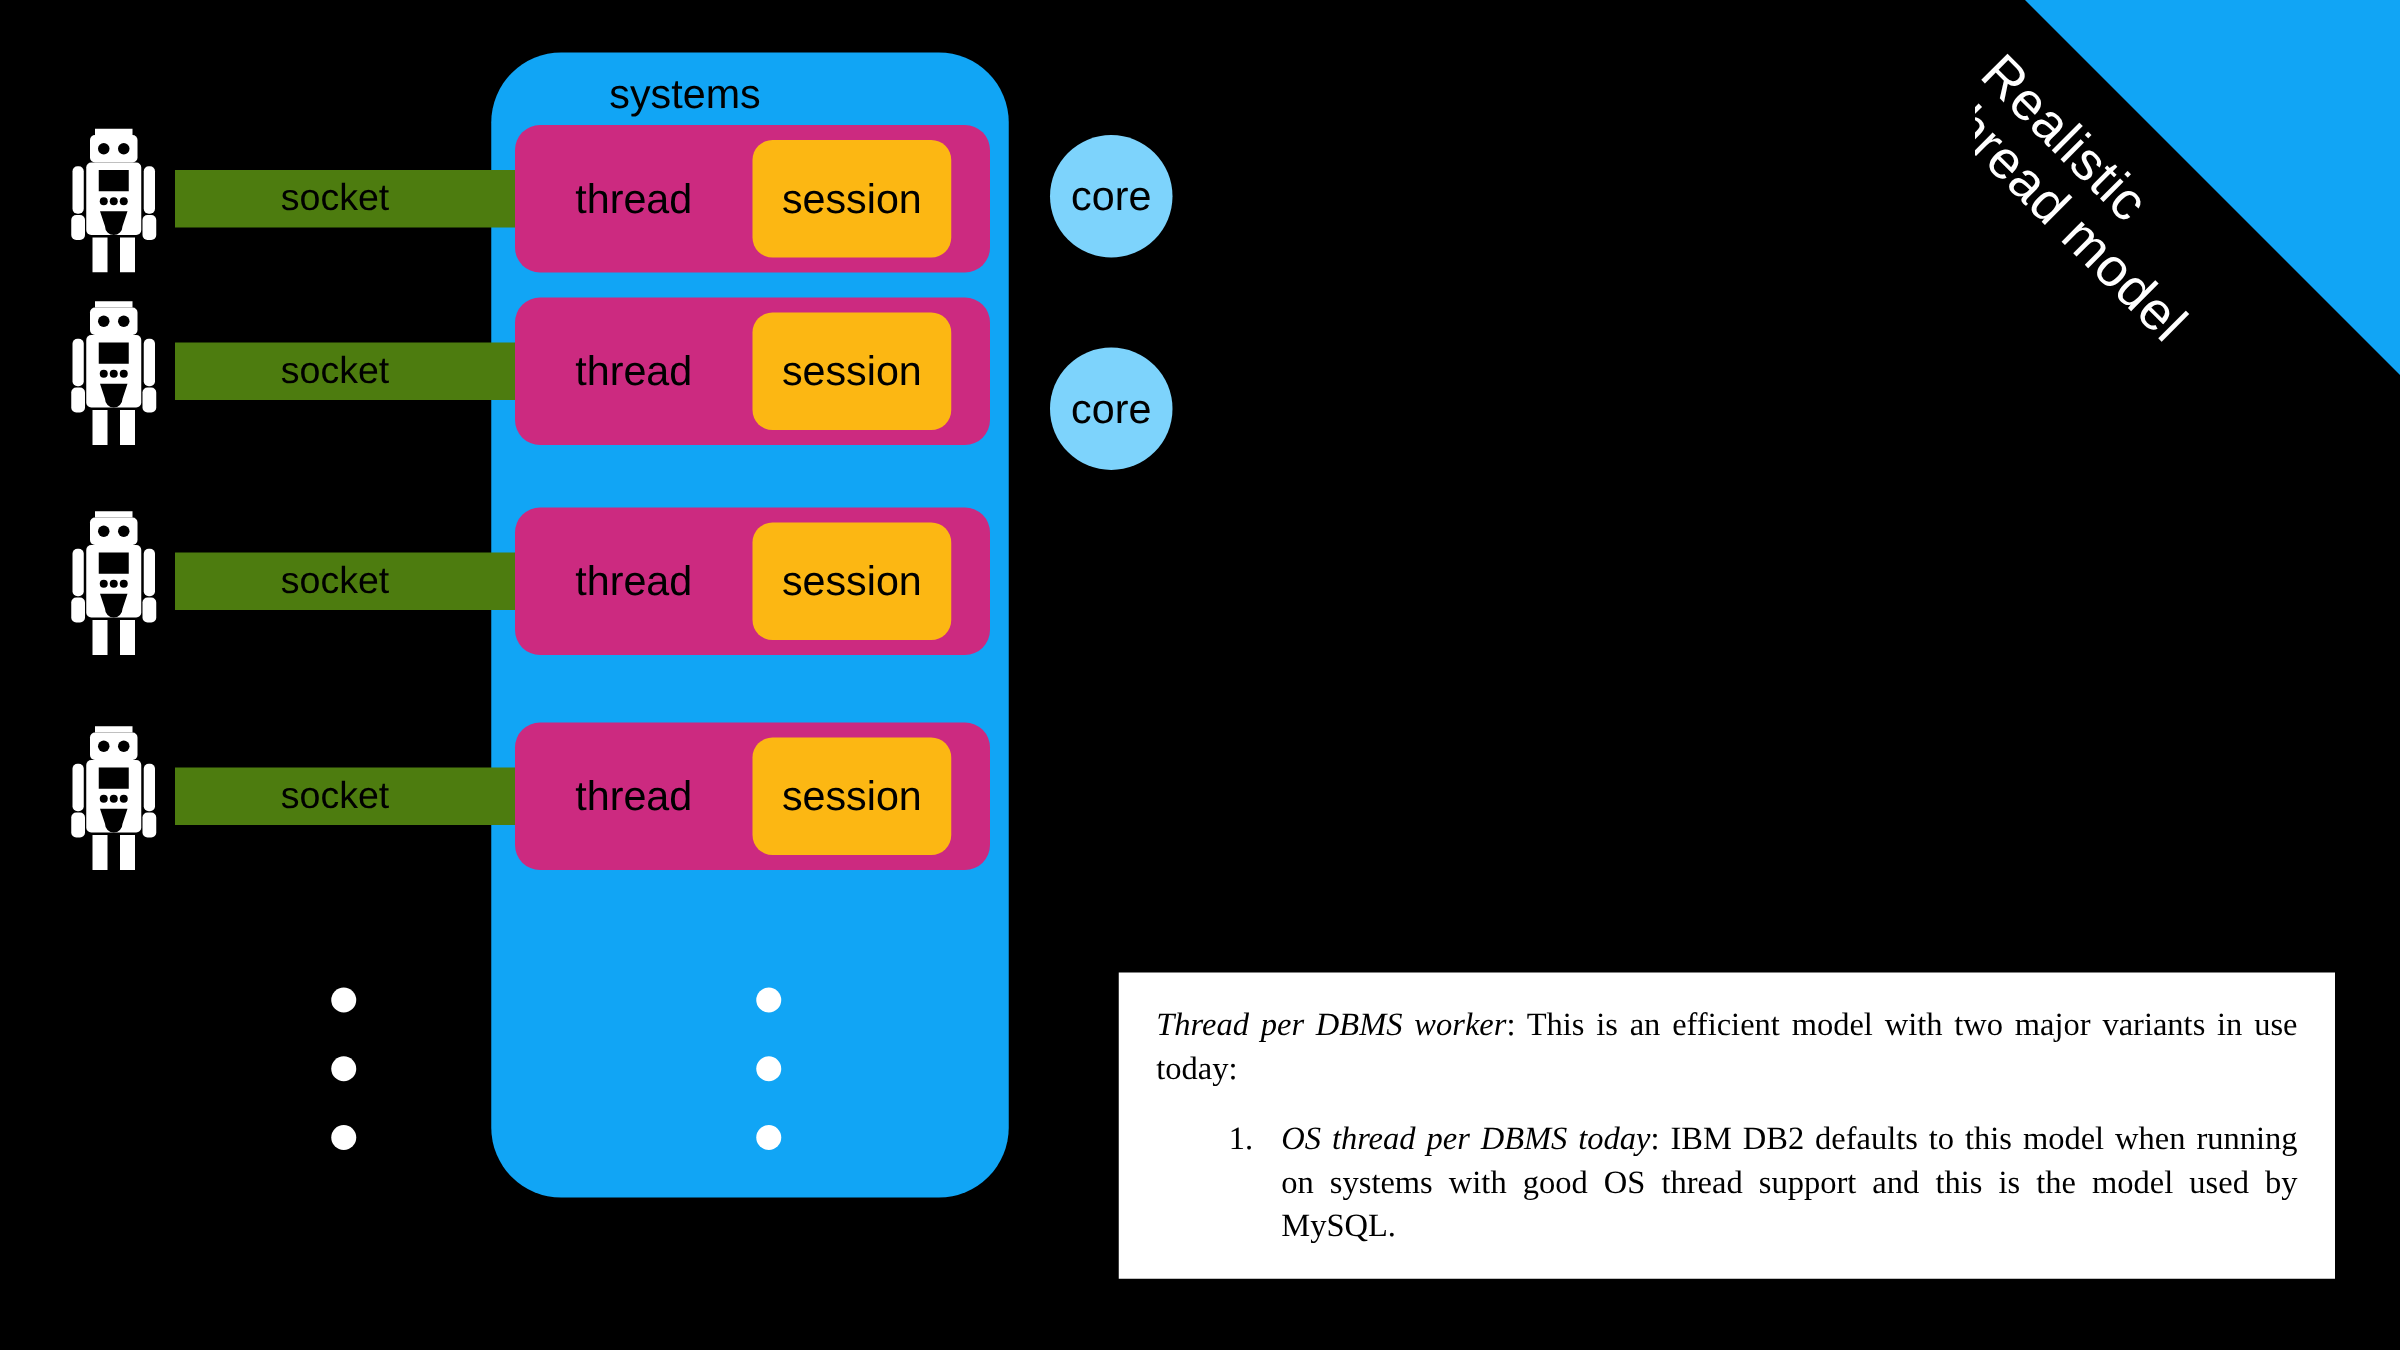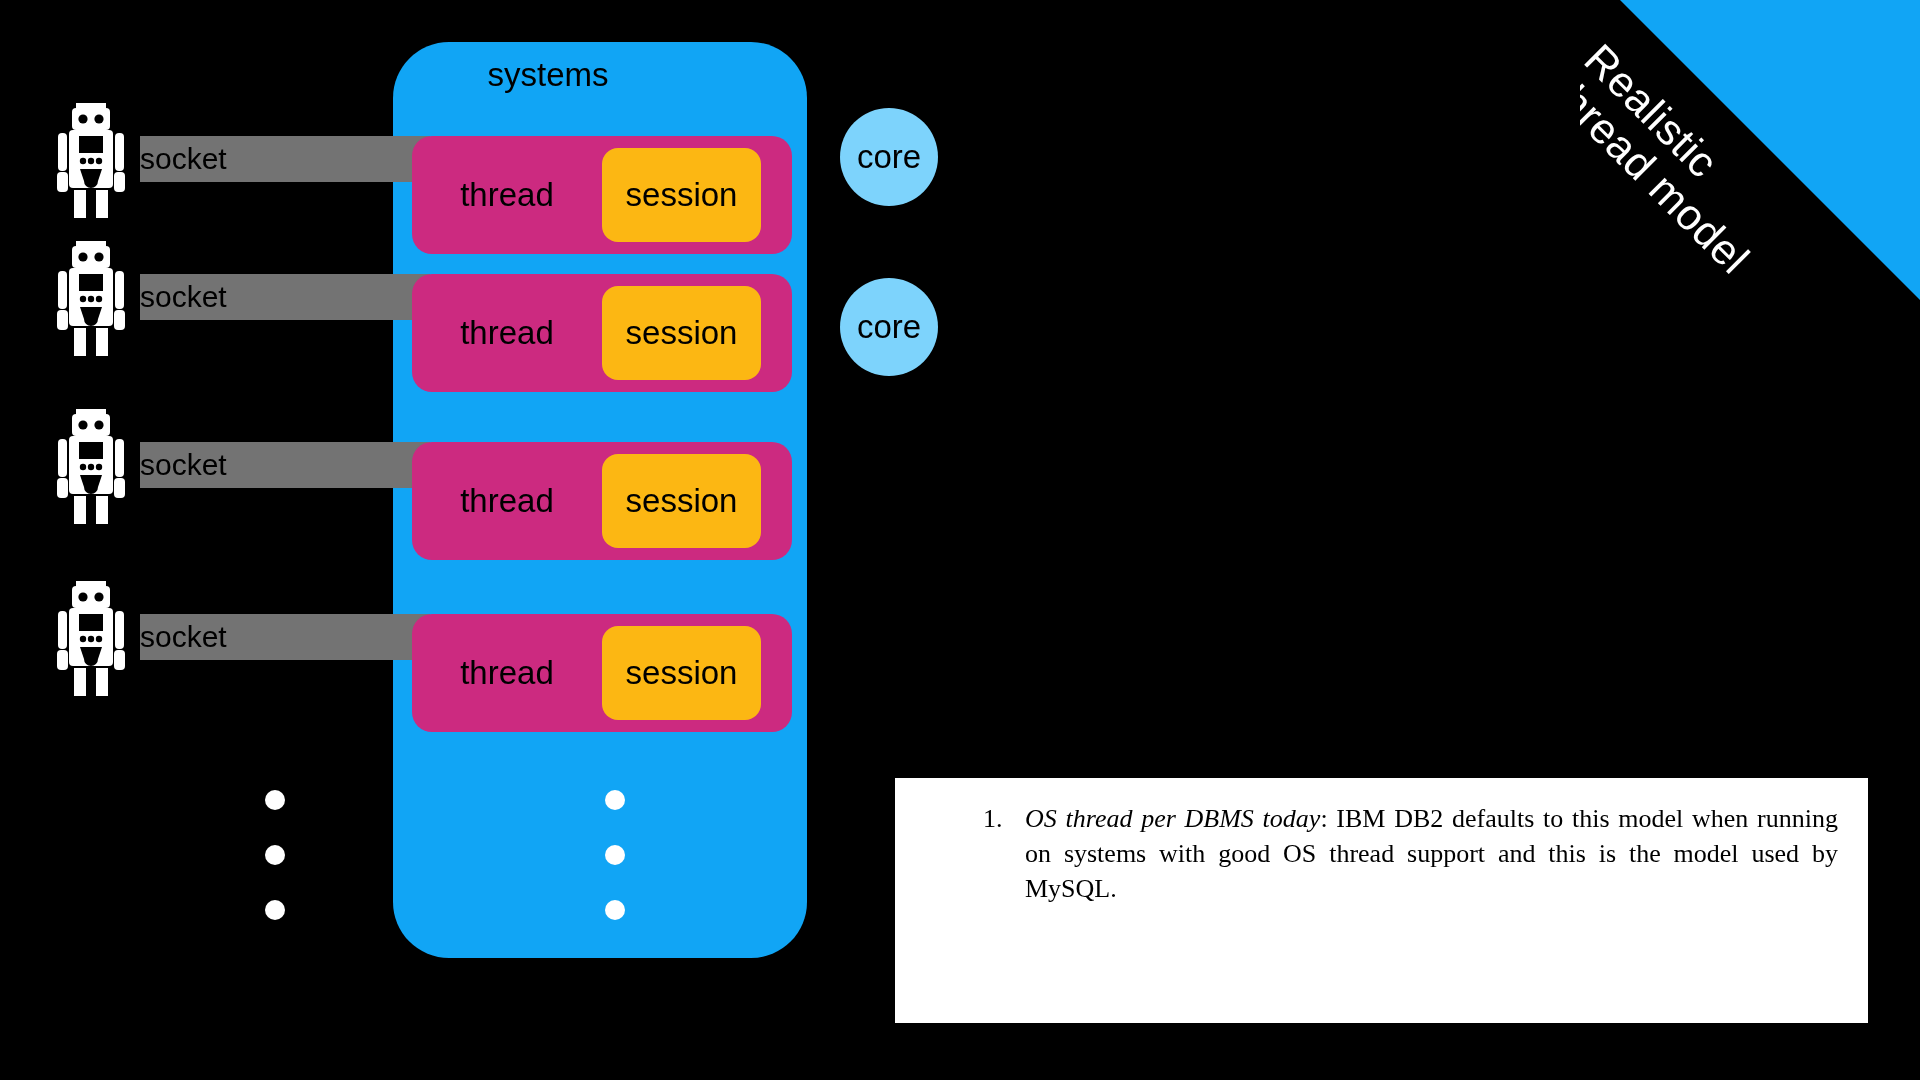--- a/index.html
+++ b/index.html
@@ -90,39 +90,39 @@
     height: 118px;
   }
   .robot svg { display: block; width: 72px; height: 118px; }
 
   .socket-bar {
     position: absolute;
     left: 140px;
     top: 36px;
     width: 290px;
     height: 46px;
-    background: #737373;
+    background: #4d7c0f;
     color: #000000;
     font-size: 30px;
     display: flex;
     align-items: center;
+    justify-content: center;
   }
   .socket-label { padding-right: 34px; }
 
   .thread-box {
     position: absolute;
     left: 412px;
     top: 0;
     width: 380px;
     height: 118px;
     background: #CC2A80;
     border-radius: 20px;
     display: flex;
     align-items: center;
-    margin-top: 36px;
   }
   .thread-label {
     position: absolute;
     left: 0;
     top: 0;
     width: 190px;
     height: 118px;
     display: flex;
     align-items: center;
     justify-content: center;
@@ -353,18 +353,19 @@
     <div class="dot"></div>
     <div class="dot"></div>
   </div>
   <div class="dot-column" style="left:605px; top:790px;">
     <div class="dot"></div>
     <div class="dot"></div>
     <div class="dot"></div>
   </div>
 
   <div id="quote-box">
+    <p id="quote-para"><span class="em">Thread per DBMS worker</span><span>: This is an efficient model with two major variants in use today:</span></p>
     <ol id="quote-list">
       <li><span class="marker">1.</span><span class="em">OS thread per DBMS today</span><span>: IBM DB2 defaults to this model when running on systems with good OS thread support and this is the model used by MySQL.</span></li>
     </ol>
   </div>
 
 </div>
 
 </body></html>

